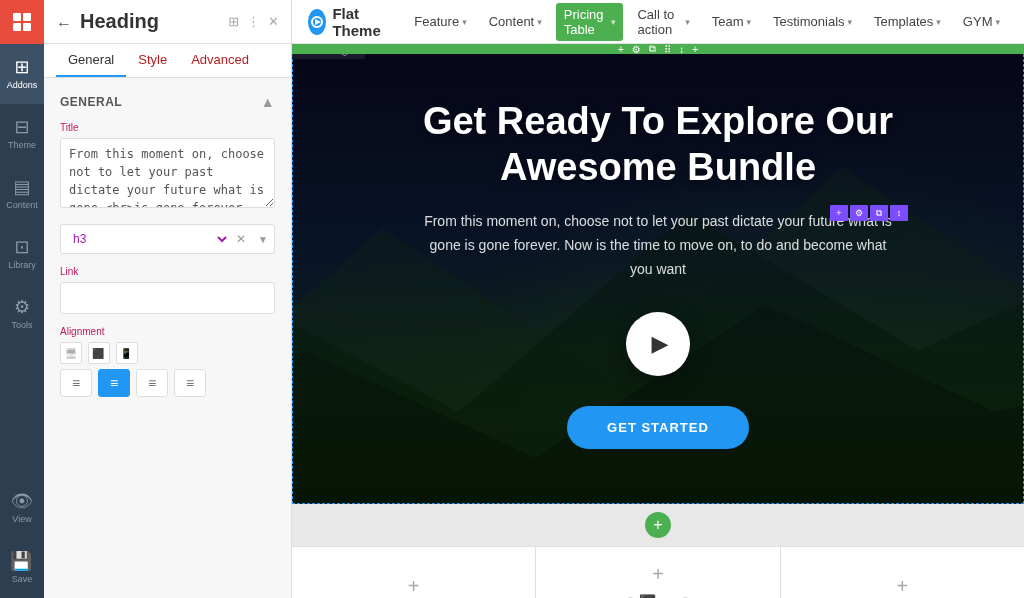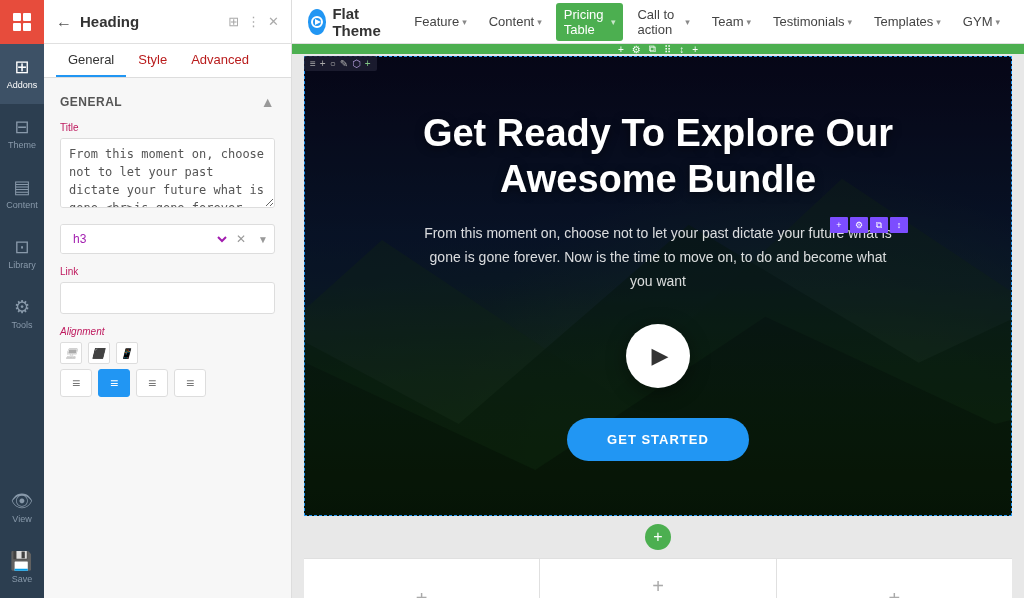--- a/index.html
+++ b/index.html
@@ -65,21 +65,21 @@
       align-items: center;
       gap: 8px;
       height: 44px;
     }
     .panel-header-back {
       color: #555;
       cursor: pointer;
       font-size: 16px;
     }
     .panel-header-title {
-      font-size: 15px;
+      font-size: 20px;
       font-weight: 600;
       color: #333;
     }
     .panel-tabs {
       display: flex;
       background: #fff;
       border-bottom: 1px solid #ddd;
       padding: 0 12px;
     }
     .panel-tab {
@@ -151,21 +151,21 @@
       padding: 0 6px;
       color: #999;
       cursor: pointer;
       font-size: 12px;
     }
     .form-select-arrow {
       padding: 0 6px;
       color: #999;
       font-size: 10px;
     }
-    .alignment-group { padding: 6px 8px; font-style: italic; }
+    .alignment-group { padding: 6px 8px; }
     .alignment-icons {
       display: flex;
       gap: 6px;
       margin-top: 5px;
     }
     .align-btn {
       width: 32px;
       height: 28px;
       border: 1px solid #ddd;
       border-radius: 3px;
@@ -255,21 +255,21 @@
       color: white !important;
       border-radius: 3px;
       padding: 4px 8px;
       position: relative;
     }
 
     
     .canvas-area {
       flex: 1;
       overflow: auto;
-      padding: 12px;
+      padding: 0;
       position: relative;
     }
 
     
     .hero-section {
       position: relative;
       min-height: 460px;
       background: linear-gradient(135deg, #1a1a2e 0%, #16213e 30%, #0f3460 60%, #1a4a2e 100%);
       display: flex;
       align-items: center;

